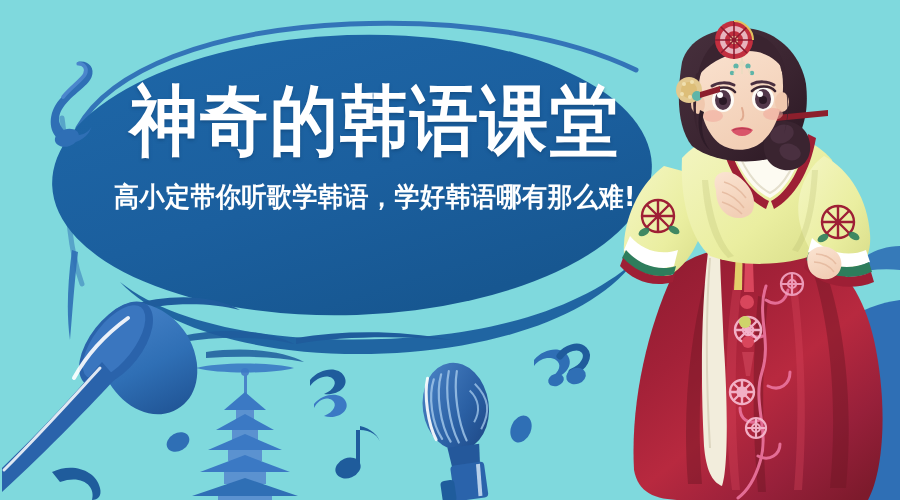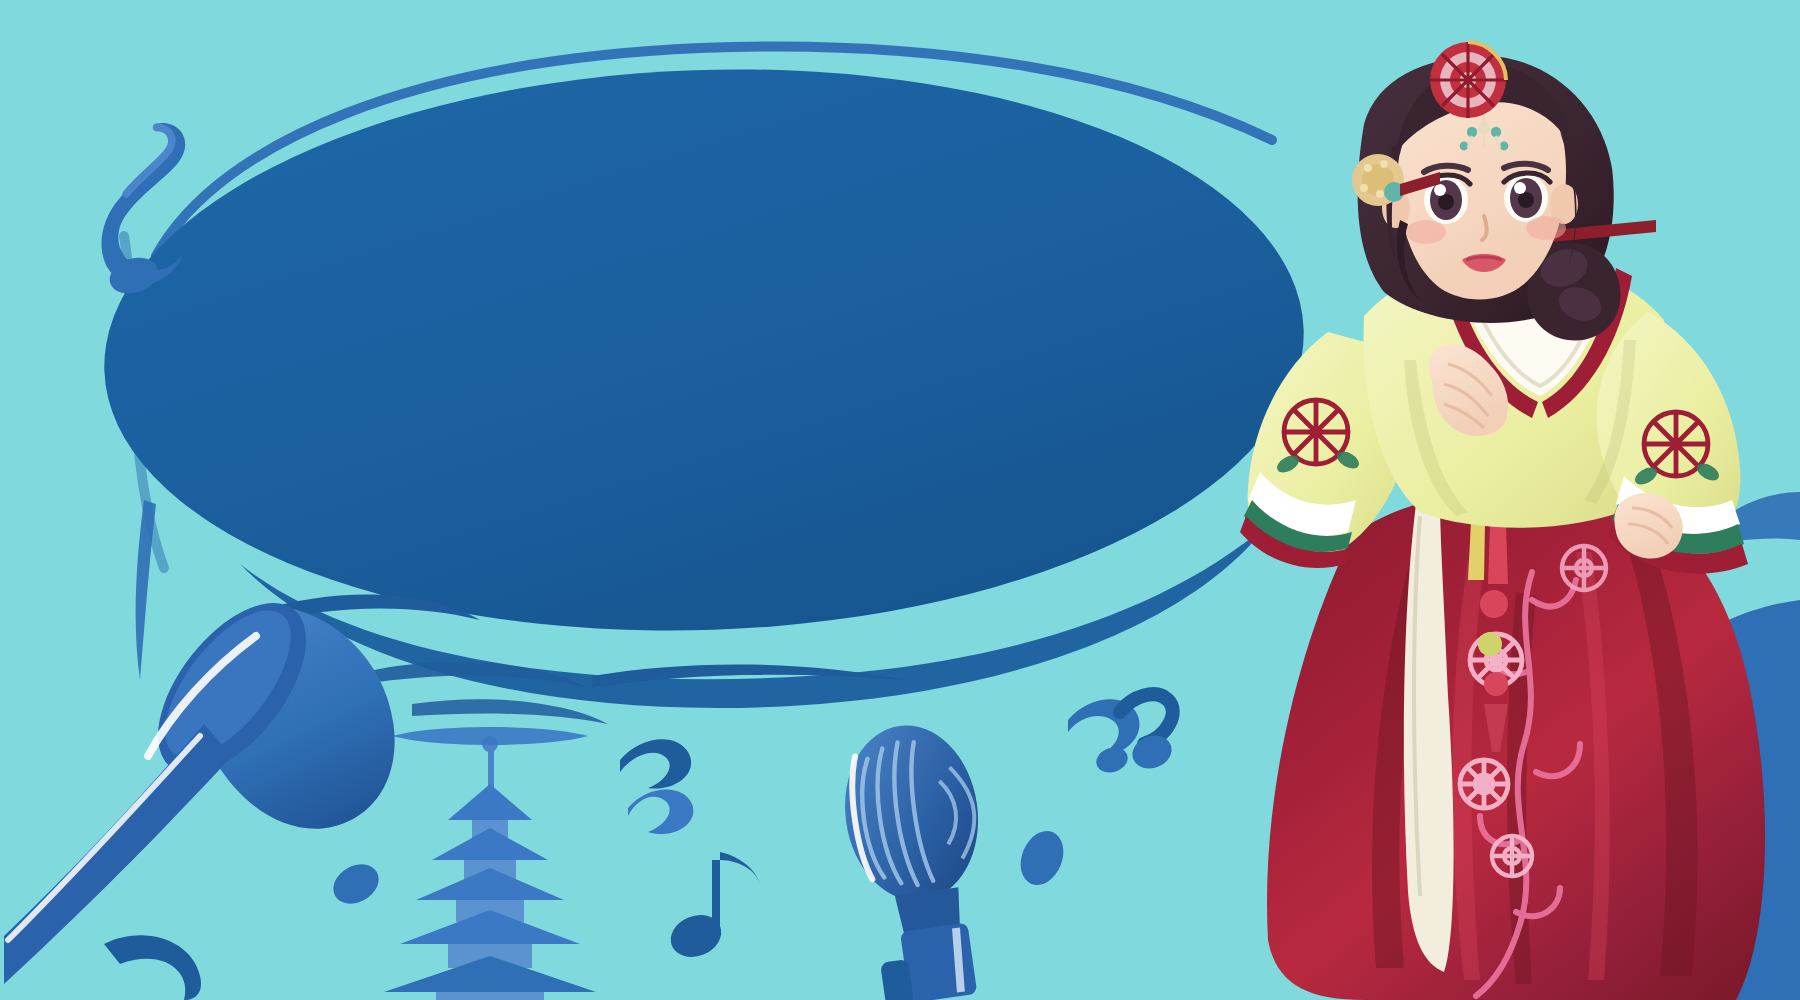--- a/index.html
+++ b/index.html
@@ -207,20 +207,24 @@
 
         <g fill="#1f5c9c" transform="translate(332,426)">
           <path d="M24,4 L28,4 L28,40 L24,40 Z"></path>
           <path d="M28,4 C38,4 48,10 48,18 C48,10 38,2 28,0 Z"></path>
           <ellipse cx="16" cy="42" rx="13" ry="10" transform="rotate(-22 16 42)"></ellipse>
         </g>
       </g>
     </svg>
   </div>
 
+  <div id="text-block">
+    <div id="headline">神奇的韩语课堂</div>
+    <div id="subhead">高小定带你听歌学韩语，学好韩语哪有那么难!</div>
+  </div>
 
   <div id="character">
     <svg viewBox="0 0 290 500" xmlns="http://www.w3.org/2000/svg">
       <defs>
         <linearGradient id="skirtG" x1="0.1" y1="0" x2="0.9" y2="1">
           <stop offset="0%" stop-color="#8e1b30"></stop>
           <stop offset="30%" stop-color="#a32138"></stop>
           <stop offset="55%" stop-color="#b8293f"></stop>
           <stop offset="80%" stop-color="#97203a"></stop>
           <stop offset="100%" stop-color="#7d1a2c"></stop>

